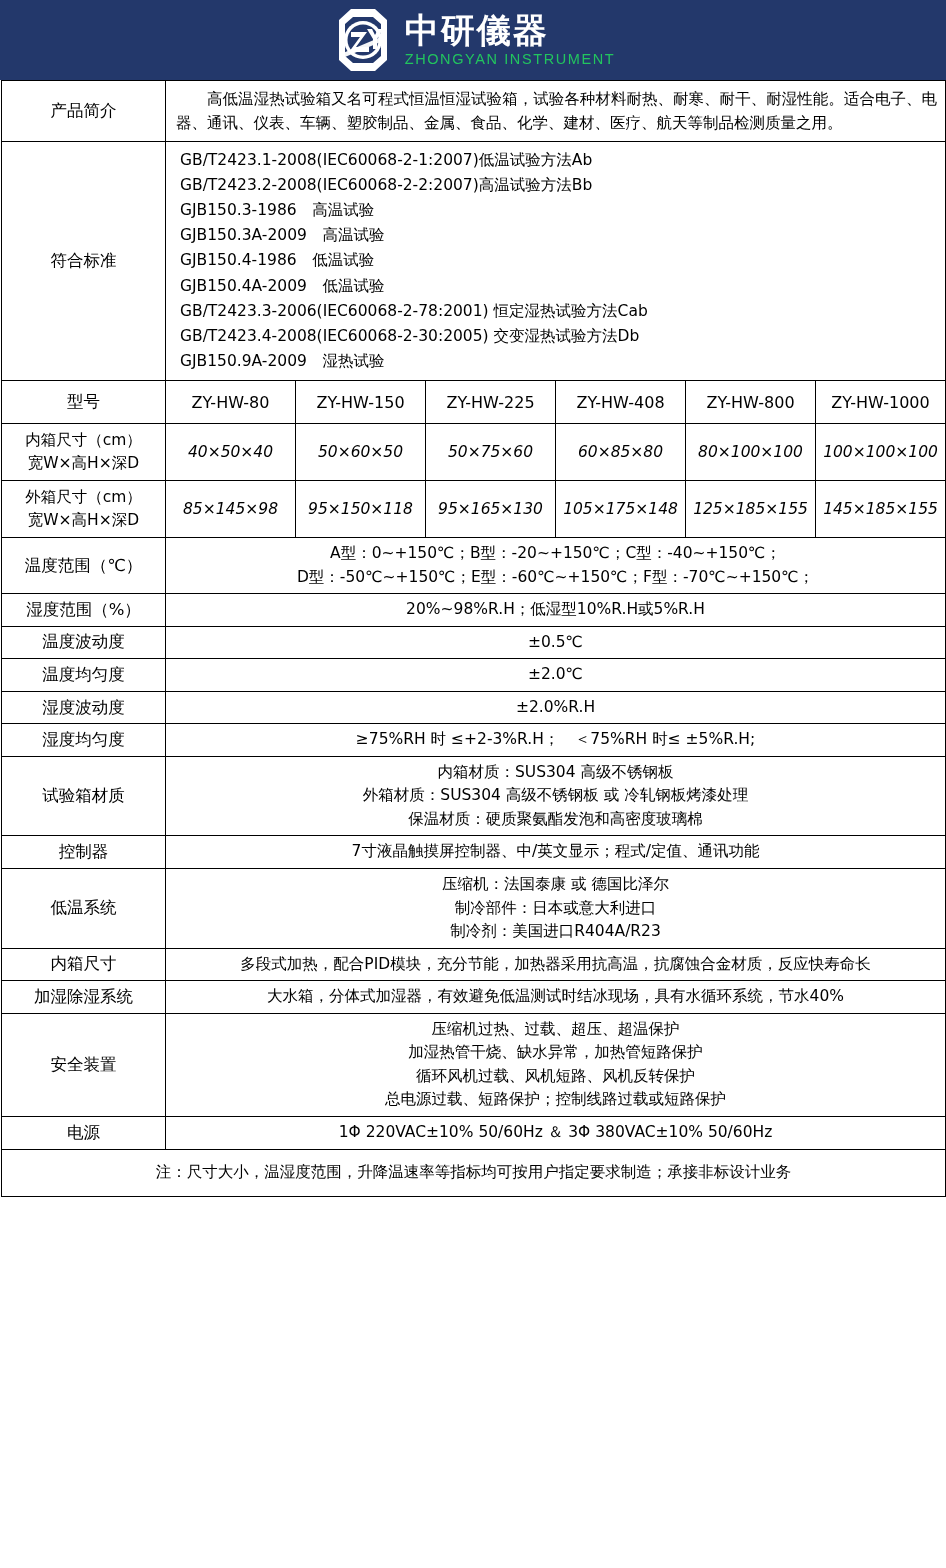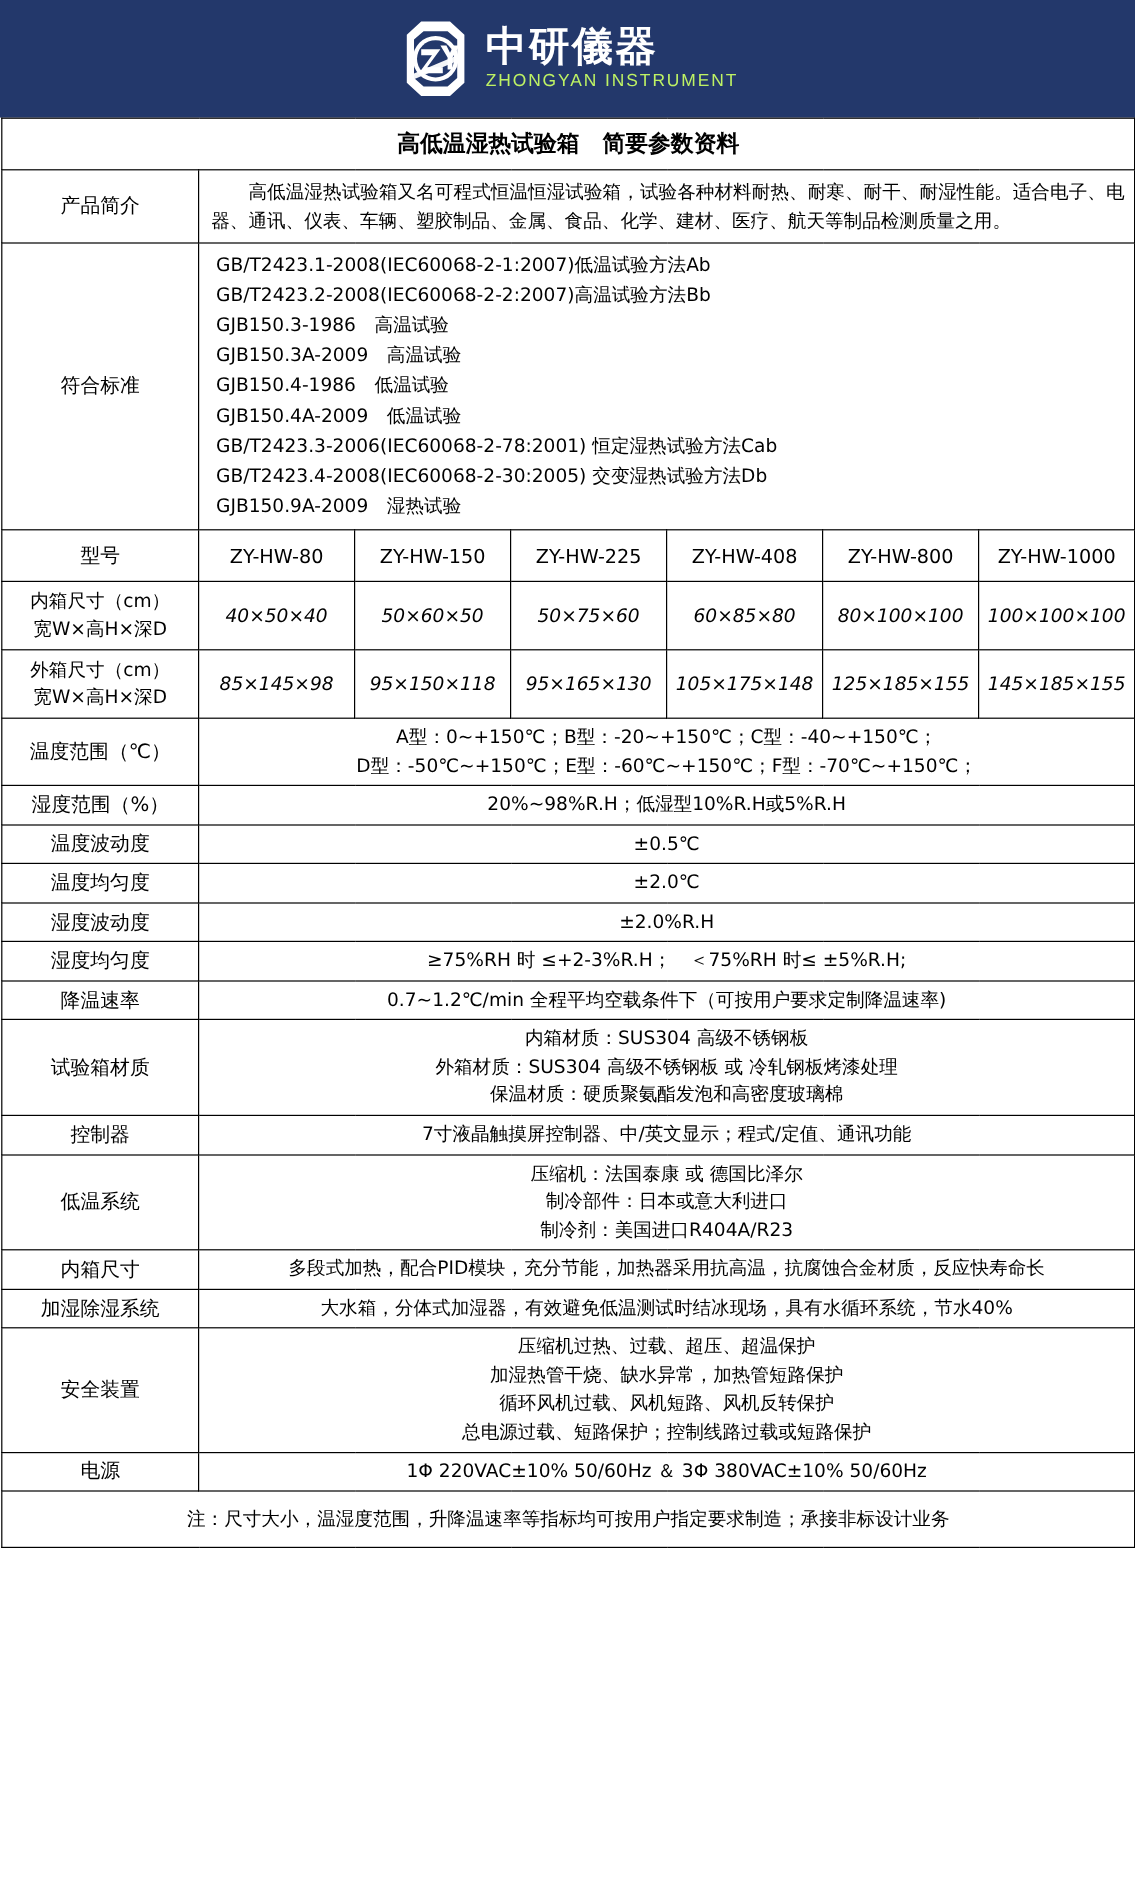--- a/index.html
+++ b/index.html
@@ -10,21 +10,21 @@
   body {
     width: 946px;
     height: 1568px;
     font-family: "Liberation Sans", "DejaVu Sans", sans-serif;
     color: #000000;
     overflow: hidden;
   }
 
   
   .banner {
-    height: 98px;
+    height: 80px;
     background: #23386b;
     display: flex;
     align-items: center;
     justify-content: center;
     box-sizing: border-box;
   }
   .logo-group {
     display: flex;
     align-items: center;
     gap: 10px;
@@ -41,21 +41,21 @@
     line-height: 1;
   }
   .logo-cn {
     color: #ffffff;
     font-size: 34px;
     font-weight: bold;
     letter-spacing: 2px;
     font-family: "DejaVu Sans", "Liberation Sans", sans-serif;
   }
   .logo-en {
-    color: #bef264;
+    color: #22c55e;
     font-size: 14.5px;
     letter-spacing: 1.6px;
     margin-top: 5px;
     font-family: "Liberation Sans", sans-serif;
   }
 
   
   table.spec {
     border-collapse: collapse;
     width: 944px;
@@ -164,23 +164,20 @@
     <col style="width:164px">
     <col style="width:130px">
     <col style="width:130px">
     <col style="width:130px">
     <col style="width:130px">
     <col style="width:130px">
     <col style="width:130px">
   </colgroup>
   <tbody>
 
-    <tr>
-      <td class="doc-title" colspan="7">高低温湿热试验箱　简要参数资料</td>
-    </tr>
 
     <tr>
       <td class="lbl">产品简介</td>
       <td class="intro" colspan="6"><span class="indent"></span><span>高低温湿热试验箱又名可程式恒温恒湿试验箱，试验各种材料耐热、耐寒、耐干、耐湿性能。适合电子、电器、通讯、仪表、车辆、塑胶制品、金属、食品、化学、建材、医疗、航天等制品检测质量之用。</span></td>
     </tr>
 
     <tr>
       <td class="lbl">符合标准</td>
       <td class="std" colspan="6">
         <div>GB/T2423.1-2008(IEC60068-2-1:2007)低温试验方法Ab</div>
@@ -268,26 +265,20 @@
     </tr>
 
     <tr>
       <td class="lbl">湿度均匀度</td>
       <td class="val multi" colspan="6">
         <div>≥75%RH 时 ≤+2-3%R.H；　＜75%RH 时≤ ±5%R.H;</div>
       </td>
     </tr>
 
 
-    <tr>
-      <td class="lbl">降温速率</td>
-      <td class="val multi" colspan="6">
-        <div>0.7~1.2℃/min 全程平均空载条件下（可按用户要求定制降温速率)</div>
-      </td>
-    </tr>
 
     <tr>
       <td class="lbl">试验箱材质</td>
       <td class="val multi" colspan="6">
         <div>内箱材质：SUS304 高级不锈钢板</div>
         <div>外箱材质：SUS304 高级不锈钢板 或 冷轧钢板烤漆处理</div>
         <div>保温材质：硬质聚氨酯发泡和高密度玻璃棉</div>
       </td>
     </tr>
 

